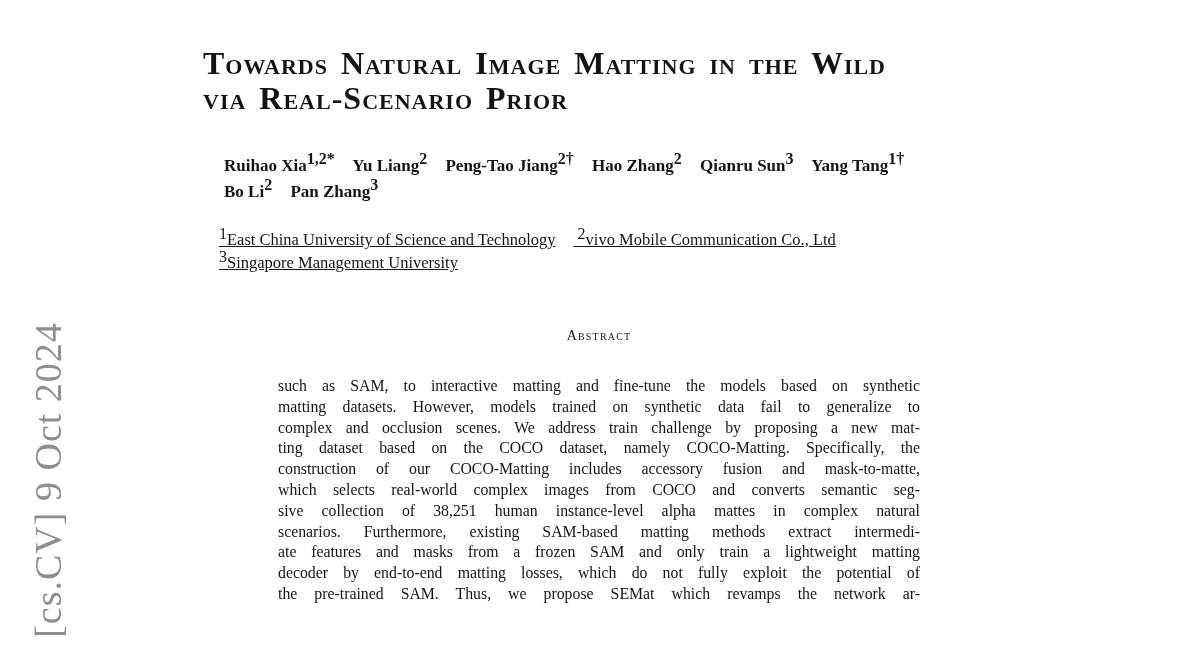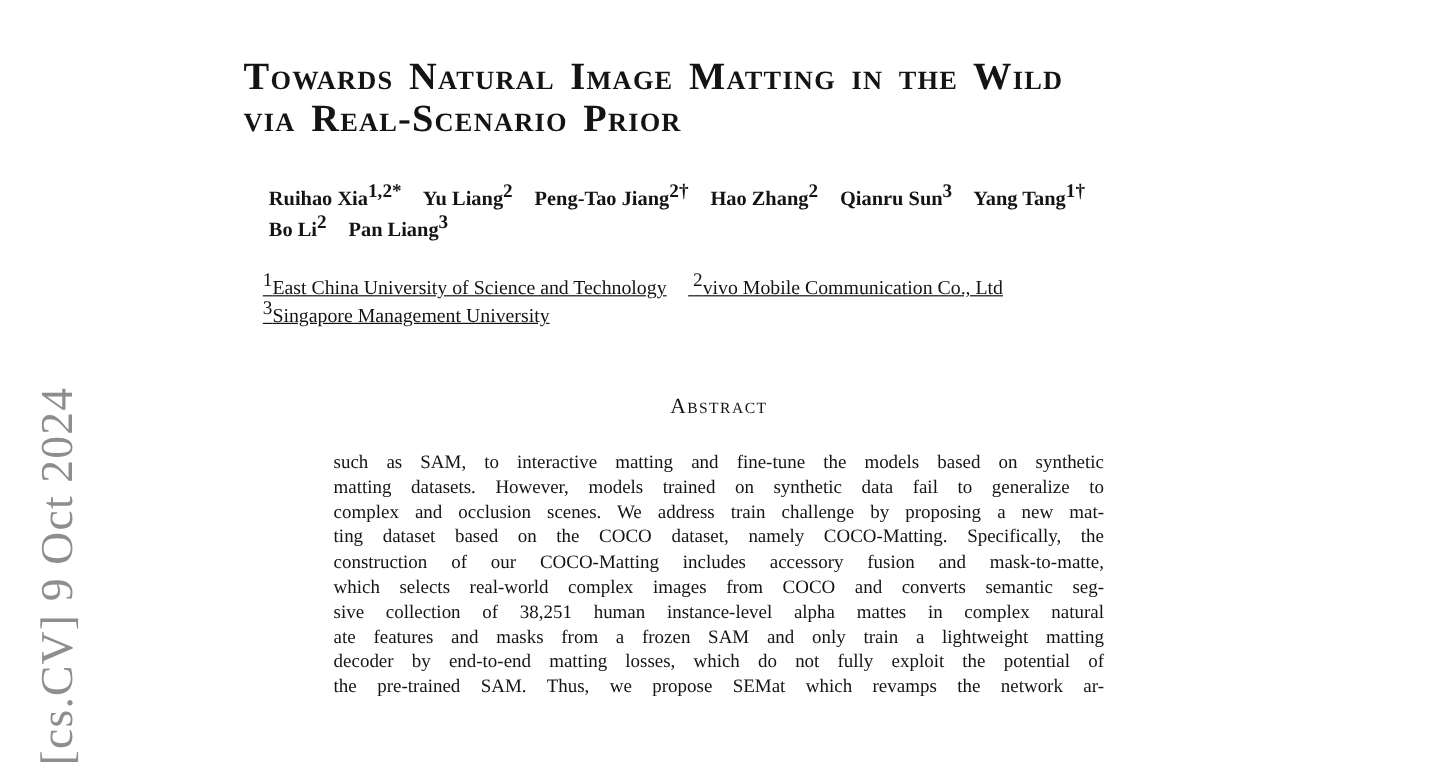--- a/index.html
+++ b/index.html
@@ -69,21 +69,21 @@
     margin-right: 18px;
     white-space: nowrap;
   }
   .abstract-heading {
     position: absolute;
     left: 278px;
     top: 328px;
     width: 642px;
     text-align: center;
     font-variant: small-caps;
-    font-size: 18px;
+    font-size: 14px;
     letter-spacing: 1.2px;
   }
   .abstract-body {
     position: absolute;
     left: 278px;
     top: 376px;
     width: 642px;
     font-size: 15.8px;
     line-height: 20.8px;
   }
@@ -107,21 +107,21 @@
   <div>
     <span class="author"><span>Ruihao Xia</span><sup>1,2*</sup></span>
     <span class="author"><span>Yu Liang</span><sup>2</sup></span>
     <span class="author"><span>Peng-Tao Jiang</span><sup>2†</sup></span>
     <span class="author"><span>Hao Zhang</span><sup>2</sup></span>
     <span class="author"><span>Qianru Sun</span><sup>3</sup></span>
     <span class="author"><span>Yang Tang</span><sup>1†</sup></span>
   </div>
   <div>
     <span class="author"><span>Bo Li</span><sup>2</sup></span>
-    <span class="author"><span>Pan Liang</span><sup>3</sup></span>
+    <span class="author"><span>Pan Zhang</span><sup>3</sup></span>
   </div>
 </div>
 
 <div class="affils-block">
   <div>
     <span class="affil"><sup>1</sup><span>East China University of Science and Technology</span></span>
     <span class="affil"><sup>2</sup><span>vivo Mobile Communication Co., Ltd</span></span>
   </div>
   <div>
     <span class="affil"><sup>3</sup><span>Singapore Management University</span></span>
@@ -131,16 +131,17 @@
 <div class="abstract-heading">Abstract</div>
 
 <div class="abstract-body">
   <div class="abs-line">such as SAM, to interactive matting and fine-tune the models based on synthetic</div>
   <div class="abs-line">matting datasets. However, models trained on synthetic data fail to generalize to</div>
   <div class="abs-line">complex and occlusion scenes. We address train challenge by proposing a new mat-</div>
   <div class="abs-line">ting dataset based on the COCO dataset, namely COCO-Matting. Specifically, the</div>
   <div class="abs-line">construction of our COCO-Matting includes accessory fusion and mask-to-matte,</div>
   <div class="abs-line">which selects real-world complex images from COCO and converts semantic seg-</div>
   <div class="abs-line">sive collection of 38,251 human instance-level alpha mattes in complex natural</div>
+  <div class="abs-line">scenarios. Furthermore, existing SAM-based matting methods extract intermedi-</div>
   <div class="abs-line">ate features and masks from a frozen SAM and only train a lightweight matting</div>
   <div class="abs-line">decoder by end-to-end matting losses, which do not fully exploit the potential of</div>
   <div class="abs-line">the pre-trained SAM. Thus, we propose SEMat which revamps the network ar-</div>
 </div>
 
 </body></html>

